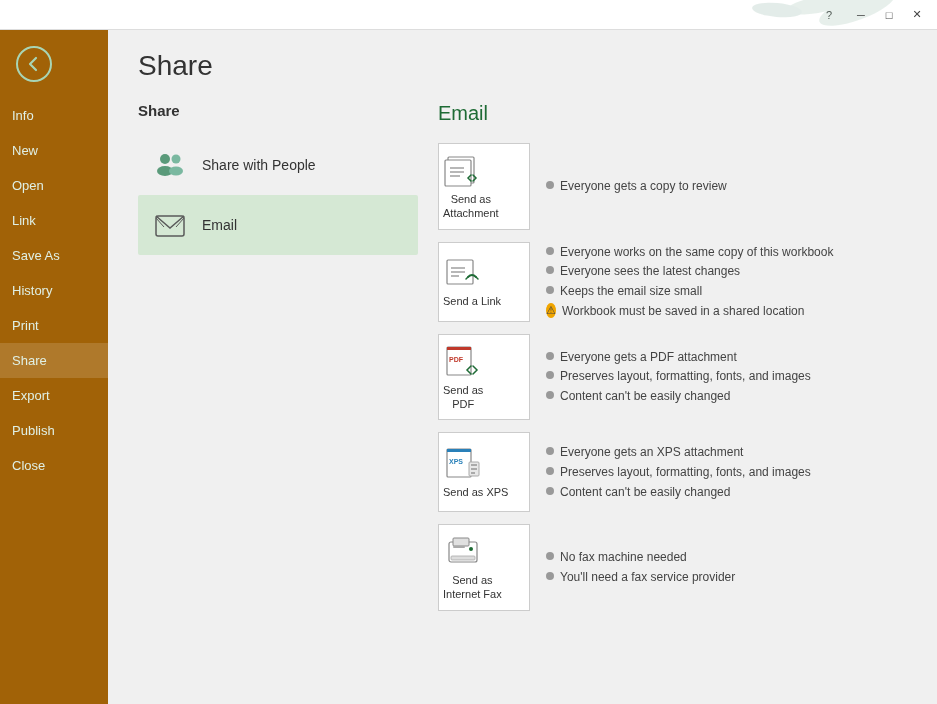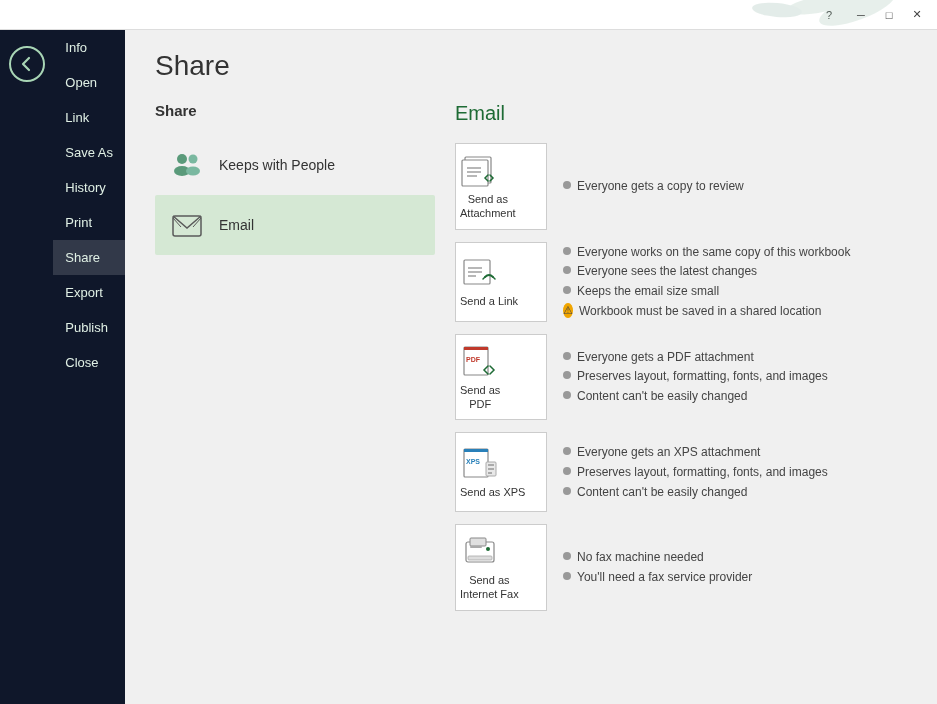--- a/index.html
+++ b/index.html
@@ -44,23 +44,24 @@
     }
 
     .app-body {
       display: flex;
       flex: 1;
       overflow: hidden;
     }
 
     
     .sidebar {
-      width: 125px;
-      background: #0f172a;
-      display: flex;
+      width: 108px;
+      background: #a16207;
+      display: flex;
+      flex-direction: column;
       color: #fff;
       flex-shrink: 0;
     }
     .sidebar-back {
       width: 52px;
       height: 52px;
       display: flex;
       align-items: center;
       justify-content: center;
       margin: 8px;
@@ -278,20 +279,21 @@
   <div class="sidebar">
     <div class="sidebar-back">
       <div class="back-circle">
         <svg width="18" height="18" viewBox="0 0 18 18">
           <polyline points="11,3 5,9 11,15" fill="none" stroke="#a8d5b5" stroke-width="2.2" stroke-linecap="round" stroke-linejoin="round"></polyline>
         </svg>
       </div>
     </div>
     <div class="sidebar-nav">
       <div class="sidebar-item">Info</div>
+      <div class="sidebar-item">New</div>
       <div class="sidebar-item">Open</div>
       <div class="sidebar-item">Link</div>
       <div class="sidebar-item">Save As</div>
       <div class="sidebar-item">History</div>
       <div class="sidebar-item">Print</div>
       <div class="sidebar-item active">Share</div>
       <div class="sidebar-item">Export</div>
       <div class="sidebar-item">Publish</div>
       <div class="sidebar-item">Close</div>
       <div class="sidebar-spacer"></div>
@@ -311,21 +313,21 @@
         <div class="share-option">
           <div class="share-option-icon">
             <svg width="36" height="36" viewBox="0 0 36 36">
 
               <circle cx="13" cy="12" r="5" fill="#5a9a7a"></circle>
               <ellipse cx="13" cy="24" rx="8" ry="5" fill="#5a9a7a"></ellipse>
               <circle cx="24" cy="12" r="4.5" fill="#7ab8a0"></circle>
               <ellipse cx="24" cy="24" rx="7" ry="4.5" fill="#7ab8a0"></ellipse>
             </svg>
           </div>
-          <span class="share-option-label">Keeps with People</span>
+          <span class="share-option-label">Share with People</span>
         </div>
 
         <div class="share-option selected">
           <div class="share-option-icon">
             <svg width="36" height="36" viewBox="0 0 36 36">
               <rect x="4" y="9" width="28" height="20" rx="2" fill="none" stroke="#5a5a5a" stroke-width="1.5"></rect>
               <polyline points="4,9 18,21 32,9" fill="none" stroke="#5a5a5a" stroke-width="1.5"></polyline>
               <line x1="4" y1="11" x2="12" y2="20" stroke="#5a5a5a" stroke-width="1"></line>
               <line x1="32" y1="11" x2="24" y2="20" stroke="#5a5a5a" stroke-width="1"></line>
             </svg>

